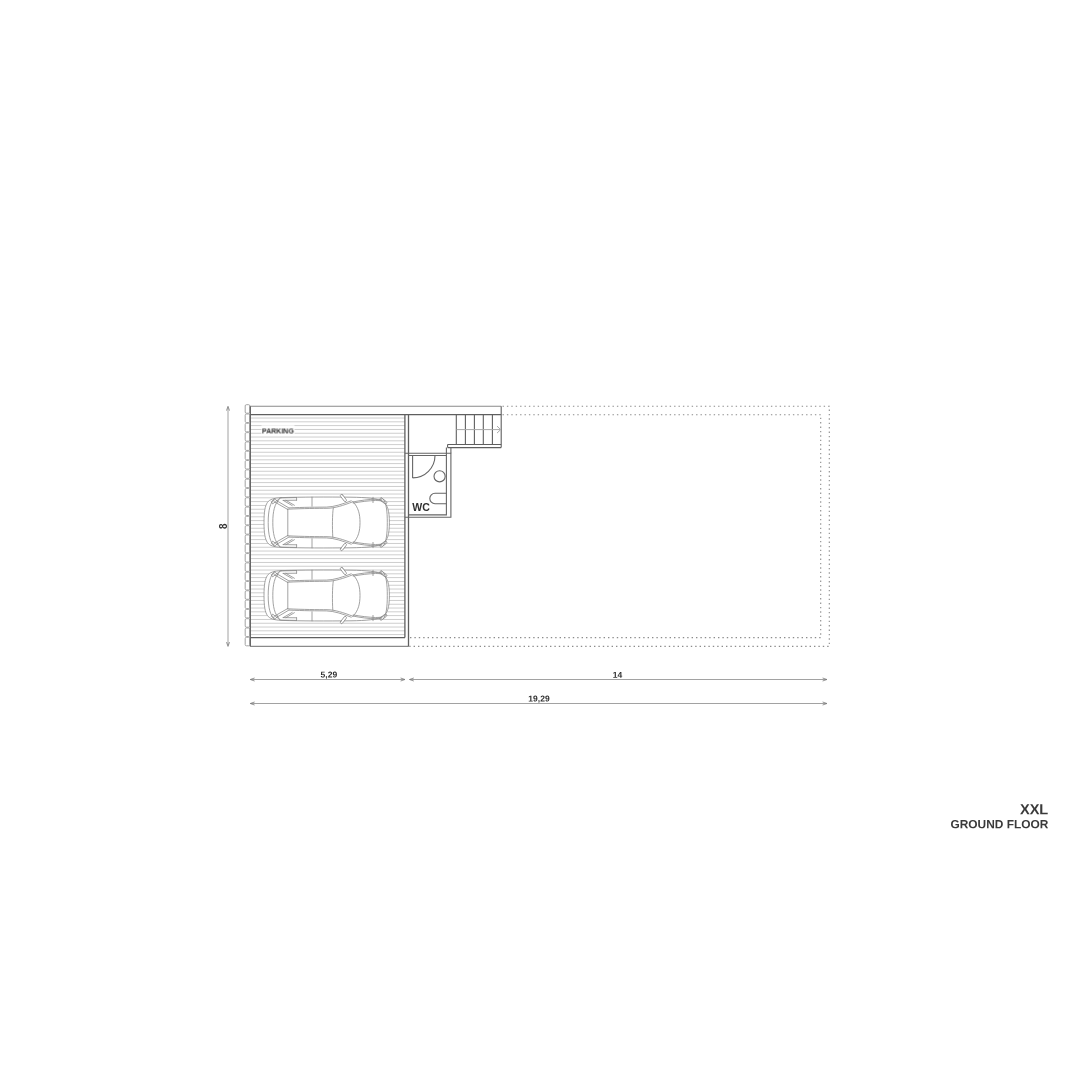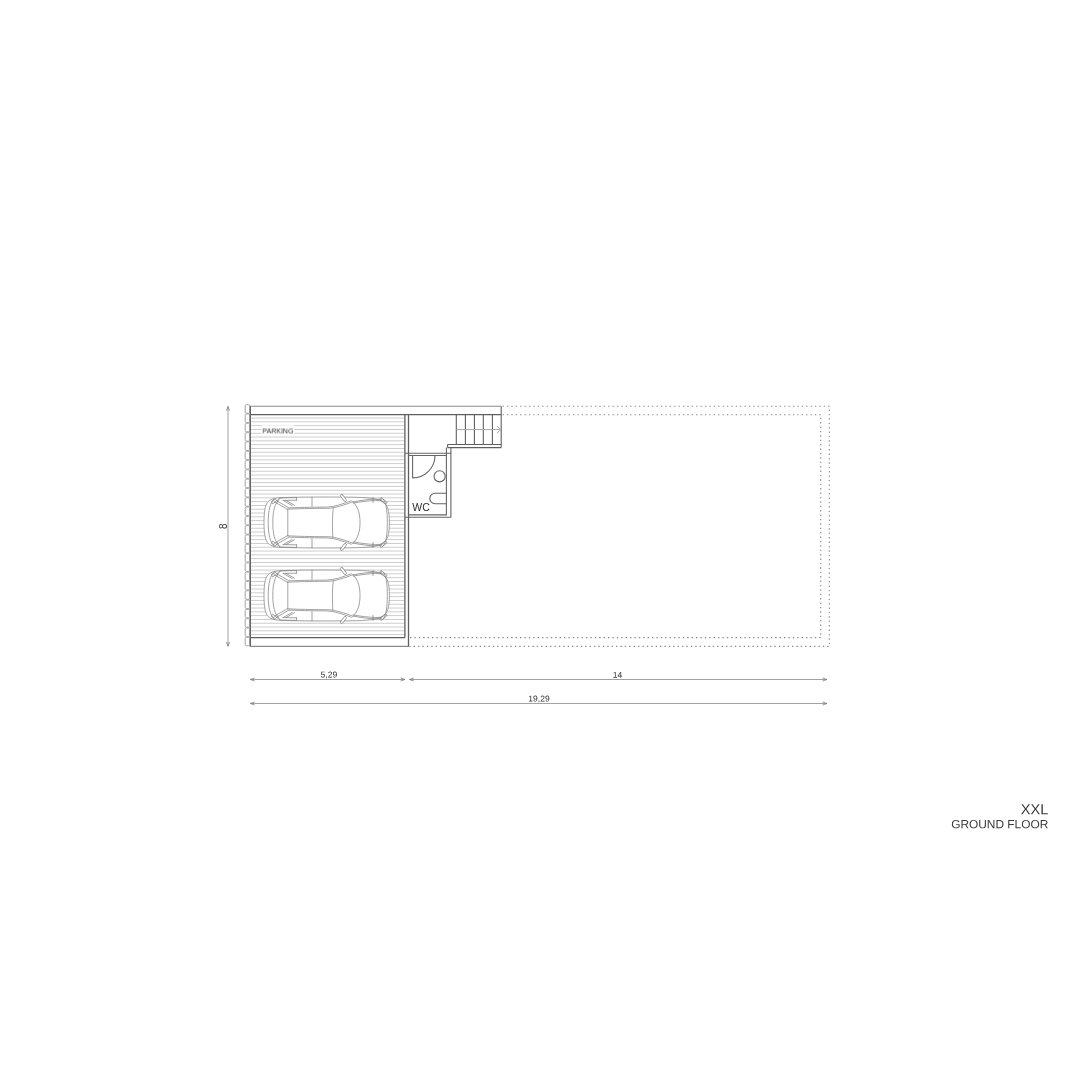--- a/index.html
+++ b/index.html
@@ -1,17 +1,17 @@
 <!DOCTYPE html>
 <html><head>
 <meta charset="utf-8">
 <style>
   html,body{margin:0;padding:0;background:#ffffff;}
   .page{position:relative;width:1080px;height:1080px;background:#fff;overflow:hidden;
-        font-family:"Liberation Sans", sans-serif;}
+        font-family:"Liberation Sans", sans-serif;font-weight:bold;}
   svg{position:absolute;left:0;top:0;}
 </style>
 </head>
 <body>
 <div class="page">
 <svg width="1080" height="1080" viewBox="0 0 1080 1080" style="filter:blur(0.4px)">
 <defs>
   <pattern id="hatch" x="250" y="414.7" width="10" height="3.8" patternUnits="userSpaceOnUse">
     <rect x="0" y="2.85" width="10" height="0.95" fill="#cbcbcb"></rect>
   </pattern>

